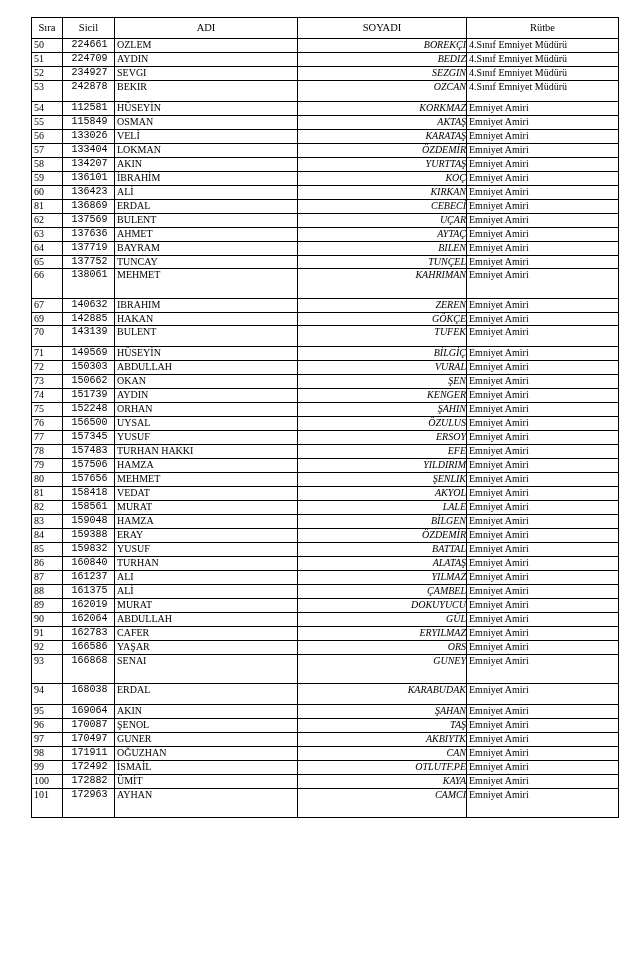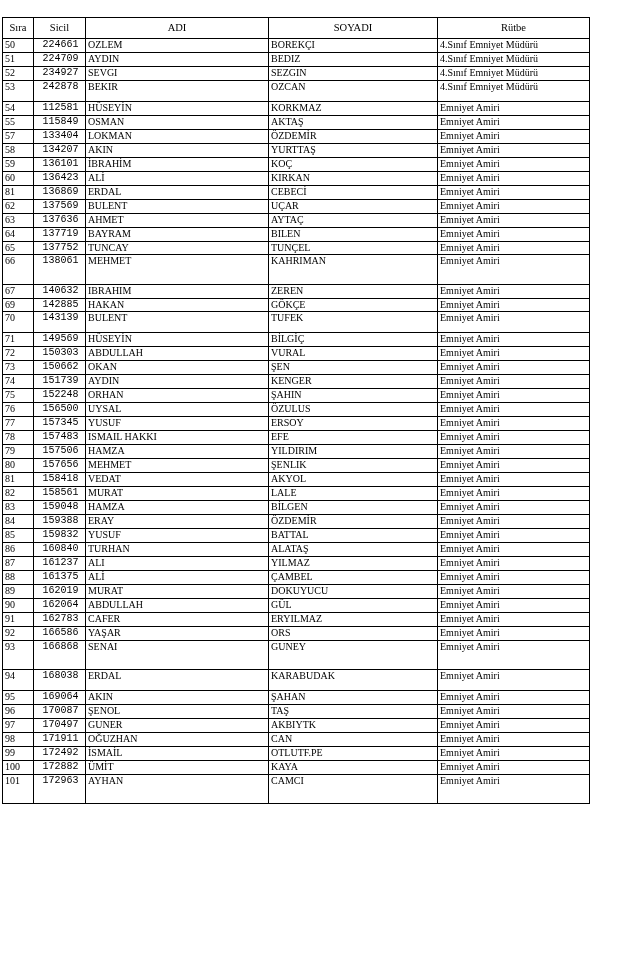--- a/index.html
+++ b/index.html
@@ -18,21 +18,21 @@
 
   #page {
     position: relative;
     width: 620px;
     height: 971px;
     background: #ffffff;
   }
 
   #table-wrap {
     position: absolute;
-    left: 2px;
+    left: 31px;
     top: 17px;
     width: 587px;
   }
 
   table.roster {
     border-collapse: collapse;
     table-layout: fixed;
     width: 587px;
     background: #ffffff;
   }
@@ -71,21 +71,21 @@
   table.roster tbody tr { height: 14px; }
   table.roster tbody tr.tall { height: 21px; }
   table.roster tbody tr.short { height: 12px; }
 
   
   table.roster td.bottom { vertical-align: bottom; padding-bottom: 17px; }
 
   .cell-sira   { text-align: left; padding-left: 2px; margin-left: 20px; }
   .cell-sicil  { text-align: center; padding-left: 3px; font-family: Liberation Mono, monospace; }
   .cell-adi    { text-align: left; }
-  .cell-soyadi { text-align: left; }
+  .cell-soyadi { text-align: right; font-style: italic; }
   .cell-rutbe  { text-align: left; }
 </style>
 </head>
 <body>
 
 <div id="page">
   <div id="table-wrap">
     <table class="roster">
       <colgroup>
         <col class="c-sira">
@@ -140,20 +140,27 @@
             <td class="cell-rutbe">Emniyet Amiri</td>
           </tr>
           <tr>
             <td class="cell-sira">55</td>
             <td class="cell-sicil">115849</td>
             <td class="cell-adi">OSMAN</td>
             <td class="cell-soyadi">AKTAŞ</td>
             <td class="cell-rutbe">Emniyet Amiri</td>
           </tr>
           <tr>
+            <td class="cell-sira">56</td>
+            <td class="cell-sicil">133026</td>
+            <td class="cell-adi">VELİ</td>
+            <td class="cell-soyadi">KARATAŞ</td>
+            <td class="cell-rutbe">Emniyet Amiri</td>
+          </tr>
+          <tr>
             <td class="cell-sira">57</td>
             <td class="cell-sicil">133404</td>
             <td class="cell-adi">LOKMAN</td>
             <td class="cell-soyadi">ÖZDEMİR</td>
             <td class="cell-rutbe">Emniyet Amiri</td>
           </tr>
           <tr>
             <td class="cell-sira">58</td>
             <td class="cell-sicil">134207</td>
             <td class="cell-adi">AKIN</td>
@@ -282,21 +289,21 @@
           <tr>
             <td class="cell-sira">77</td>
             <td class="cell-sicil">157345</td>
             <td class="cell-adi">YUSUF</td>
             <td class="cell-soyadi">ERSOY</td>
             <td class="cell-rutbe">Emniyet Amiri</td>
           </tr>
           <tr>
             <td class="cell-sira">78</td>
             <td class="cell-sicil">157483</td>
-            <td class="cell-adi">ISMAIL HAKKI</td>
+            <td class="cell-adi">TURHAN HAKKI</td>
             <td class="cell-soyadi">EFE</td>
             <td class="cell-rutbe">Emniyet Amiri</td>
           </tr>
           <tr>
             <td class="cell-sira">79</td>
             <td class="cell-sicil">157506</td>
             <td class="cell-adi">HAMZA</td>
             <td class="cell-soyadi">YILDIRIM</td>
             <td class="cell-rutbe">Emniyet Amiri</td>
           </tr>

